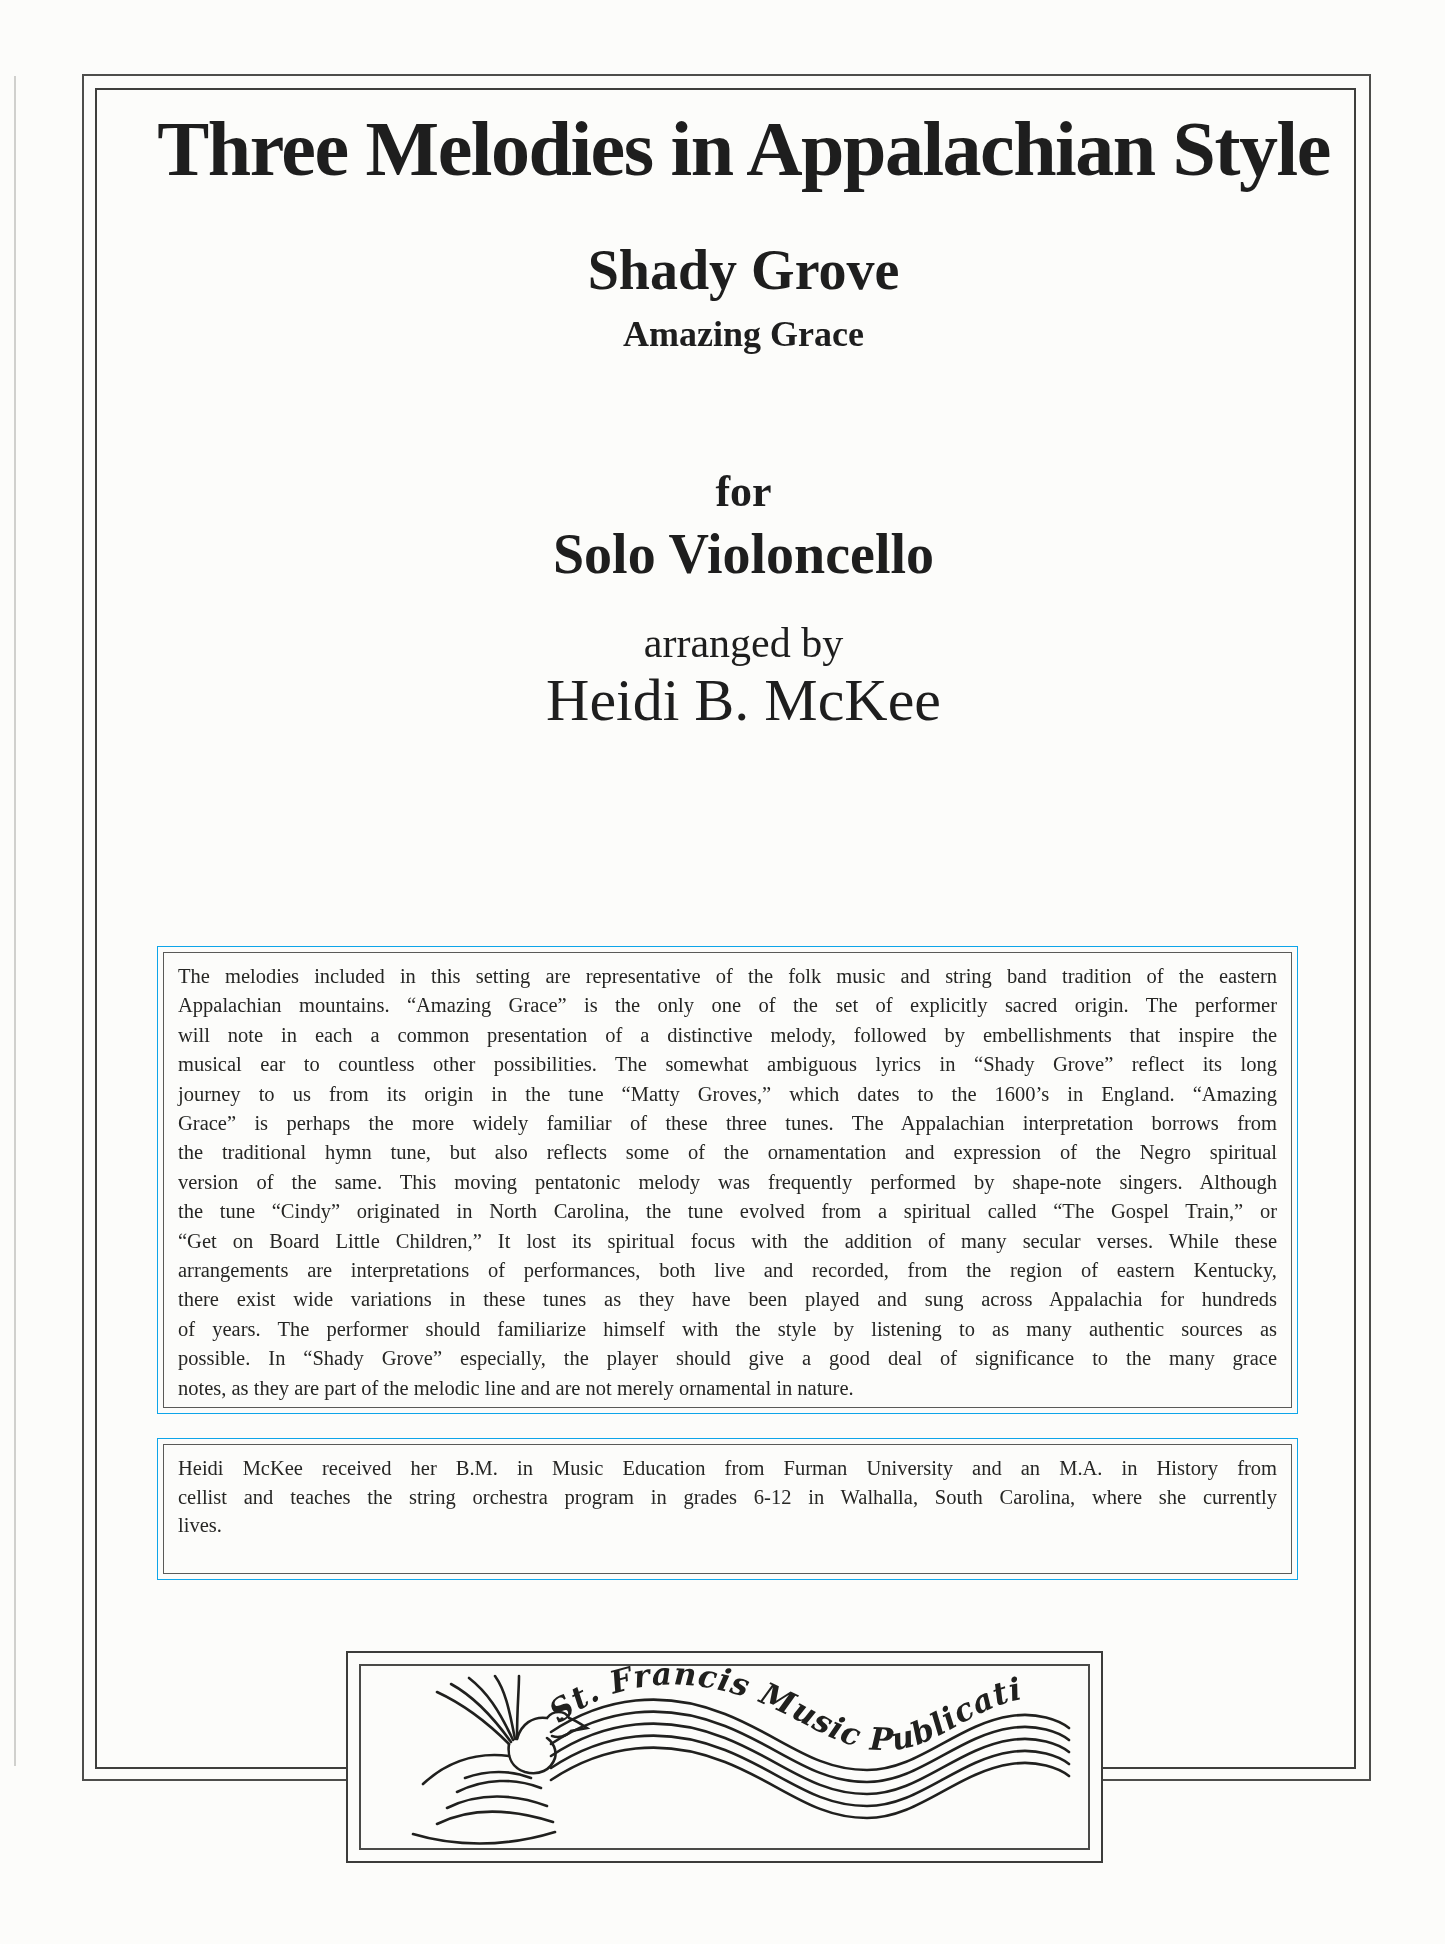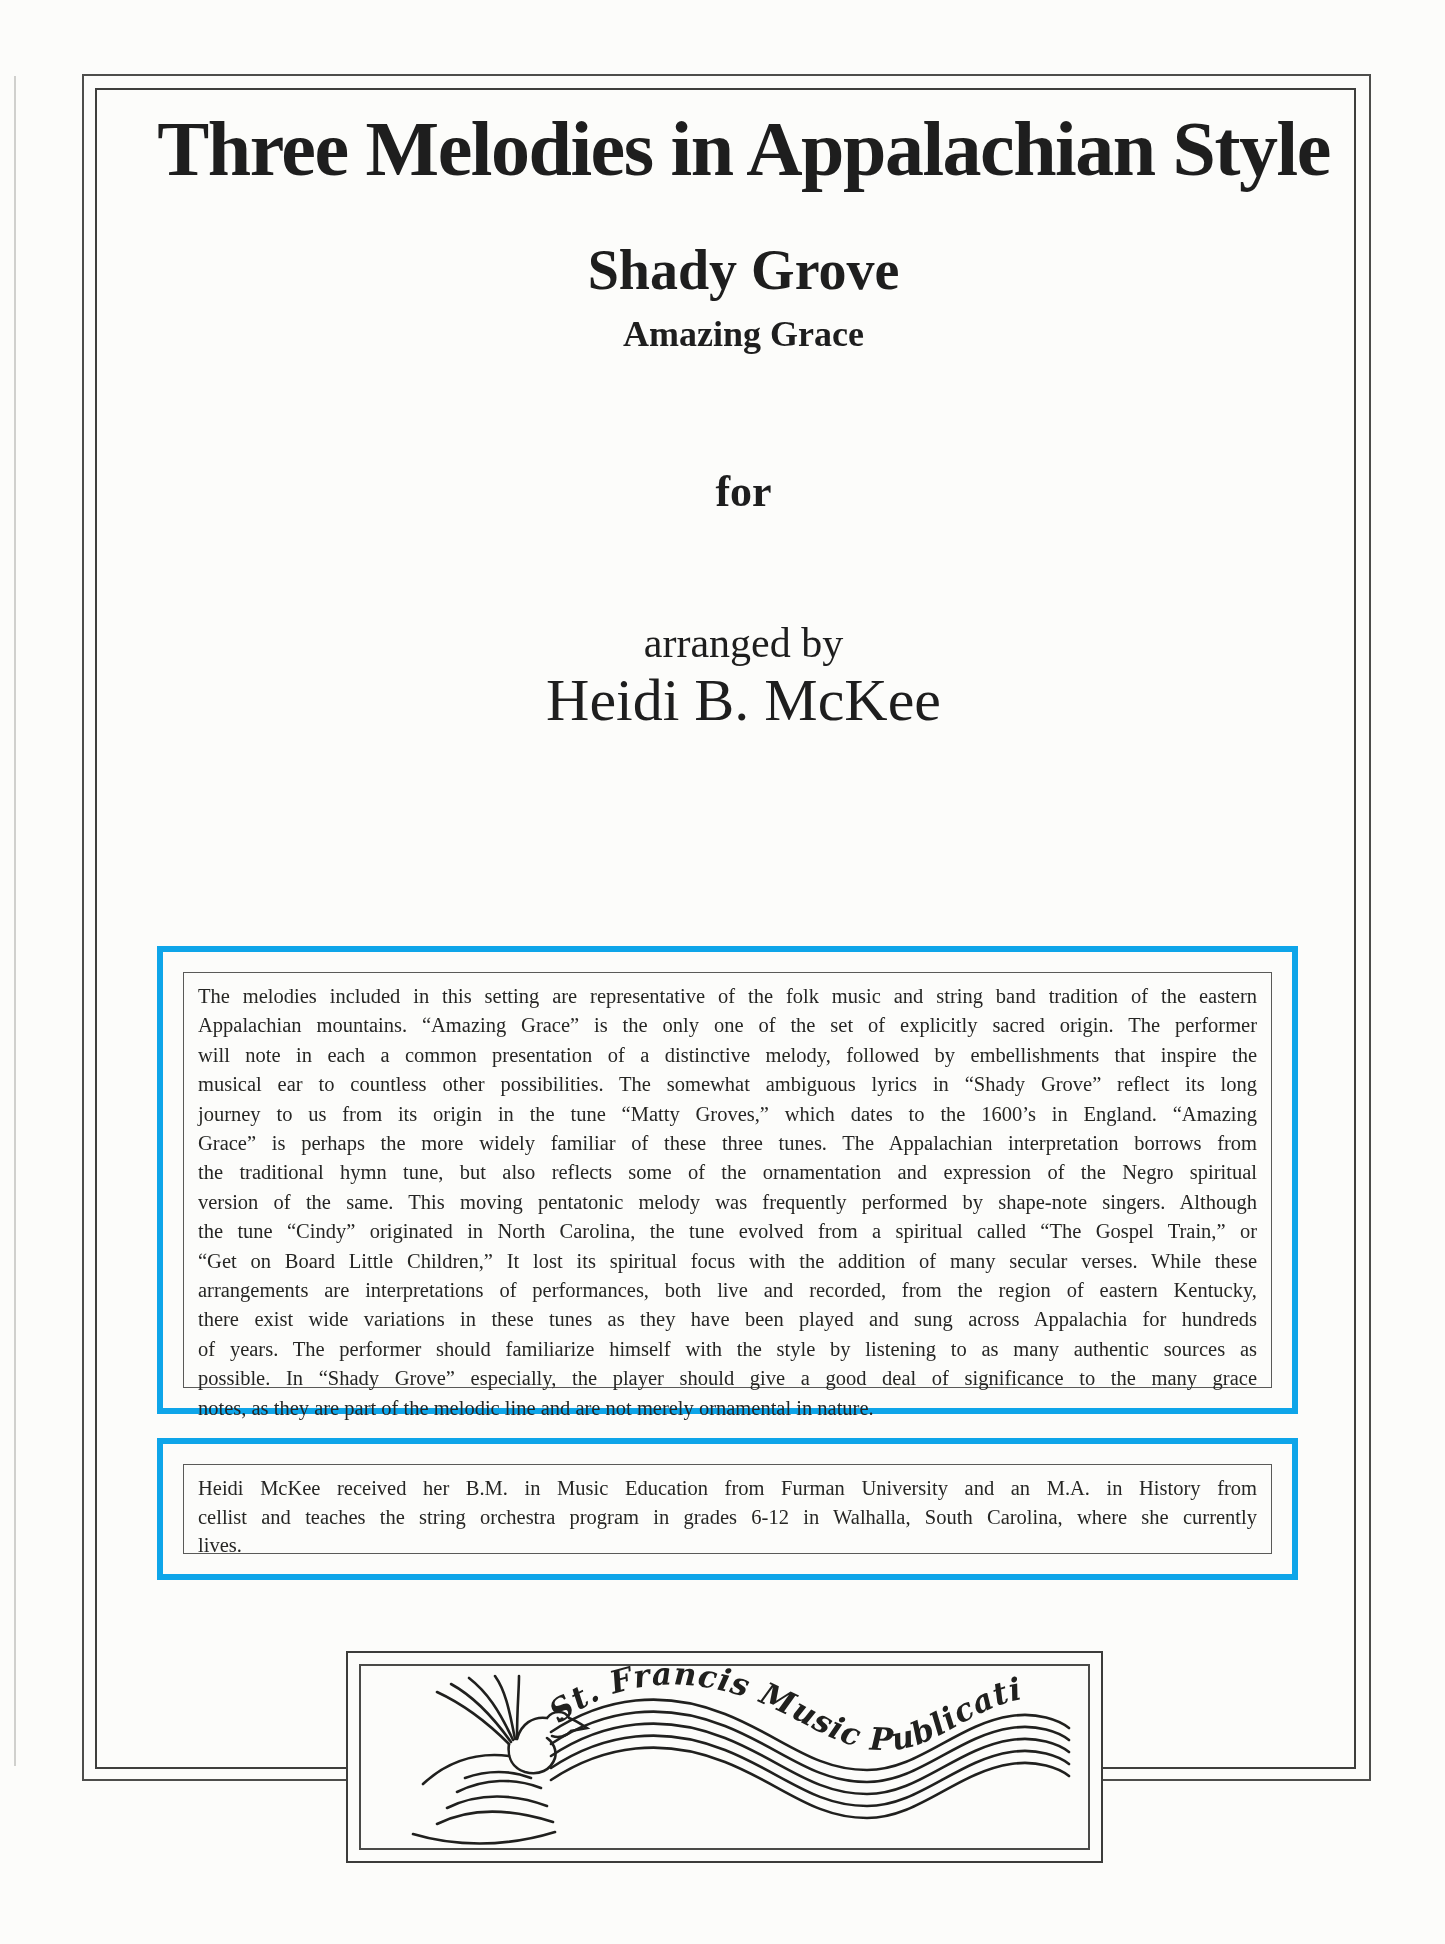--- a/index.html
+++ b/index.html
@@ -26,21 +26,21 @@
   .piece-1      { top:238px; font-size:56px; font-weight:bold;font-family:Liberation Serif, serif; }
   .piece-2      { top:313px; font-size:36px; font-weight:bold; }
   .piece-3      { top:388px; font-size:56px; font-weight:bold; }
   .for-line     { top:466px; font-size:44px; font-weight:bold; }
   .instr-line   { top:522px; font-size:56px; font-weight:bold; }
   .arr-line     { top:619px; font-size:42px; }
   .arranger     { top:666px; font-size:60px; }
 
   .tbox {
     position:absolute; left:157px; width:1141px;
-    border:6px solid #0ea5e9; background:#fcfcfa; padding:20px;
+    border:1px solid #0ea5e9; background:#fcfcfa; padding:5px;
   }
   .tbox-inner {
     border:1px solid #5a5a58; width:100%; height:100%;
     padding:9px 14px 6px 14px;
   }
   .desc-box { top:946px;  height:468px; }
   .bio-box  { top:1438px; height:142px; }
   .jlines { font-size:20.5px; color:#262624; }
   .desc-box .jlines > div { line-height:29.4px; }
   .bio-box  .jlines > div { line-height:28.5px; }
@@ -66,20 +66,21 @@
 <div class="page">
 
   <div class="scan-edge"></div>
   <div class="frame-outer"></div>
   <div class="frame-inner"></div>
 
   <div class="cline title-main">Three Melodies in Appalachian Style</div>
   <div class="cline piece-1">Shady Grove</div>
   <div class="cline piece-2">Amazing Grace</div>
   <div class="cline for-line">for</div>
+  <div class="cline instr-line">Solo Violoncello</div>
   <div class="cline arr-line">arranged by</div>
   <div class="cline arranger">Heidi B. McKee</div>
 
   <div class="tbox desc-box">
     <div class="tbox-inner">
       <div class="jlines">
           <div>The melodies included in this setting are representative of the folk music and string band tradition of the eastern</div>
           <div>Appalachian mountains. “Amazing Grace” is the only one of the set of explicitly sacred origin. The performer</div>
           <div>will note in each a common presentation of a distinctive melody, followed by embellishments that inspire the</div>
           <div>musical ear to countless other possibilities. The somewhat ambiguous lyrics in “Shady Grove” reflect its long</div>

